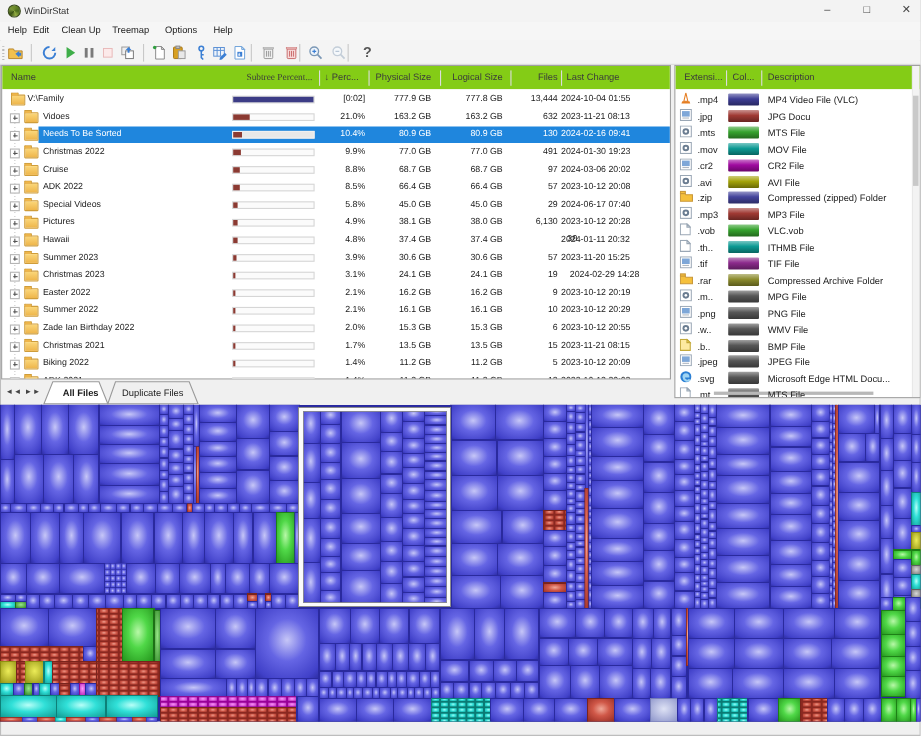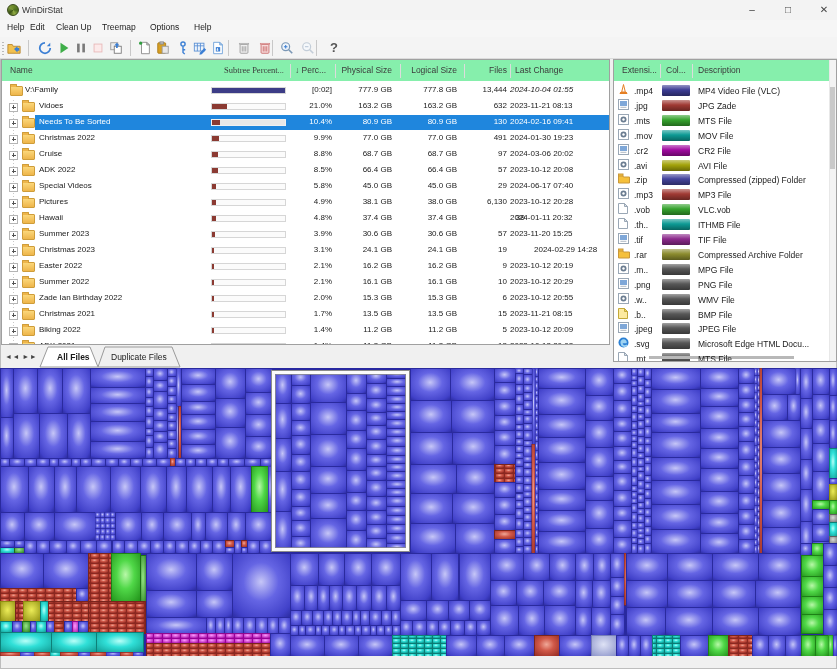--- a/index.html
+++ b/index.html
@@ -5,21 +5,21 @@
 #titlebar { position:absolute; left:0; top:0; width:100%; height:20px; background:#f3f3f3; }
 #titlebar .ttext { position:absolute; left:22px; top:5px; font-size:8.5px; color:#333; }
 #ticon { position:absolute; left:7px; top:4px; width:12px; height:12px; border-radius:50%; background:conic-gradient(#6f8c2a, #4a6b1d 90deg, #93ad43 160deg, #3c5416 230deg, #7a963a 300deg, #6f8c2a); border:1px solid #38491a; }
 .wbtn { position:absolute; top:1px; width:14px; height:18px; color:#444; font-size:10px; text-align:center; line-height:18px; }
 #menubar { position:absolute; left:0; top:20px; width:100%; height:17px; background:#f6f6f6; font-size:8.5px; color:#222; }
 #menubar span { position:absolute; top:2px; }
 #toolbar { position:absolute; left:0; top:37px; width:100%; height:22px; background:#f4f4f4; border-bottom:1px solid #dcdcdc; }
 .tsep { position:absolute; top:3px; width:1px; height:16px; background:#c8c8c8; }
 #leftpane { position:absolute; left:1px; top:59px; width:609px; height:286px; background:#fff; border:1px solid #a0a0a0; overflow:hidden; font-size:8px; color:#1a1a1a; }
 #rightpane { position:absolute; left:613px; top:59px; width:224px; height:303px; background:#fff; border:1px solid #a0a0a0; overflow:hidden; font-size:8.5px; color:#1a1a1a; }
-.hdr { position:absolute; top:0; left:0; right:0; height:21px; background:#86efac; color:#3b3b3b; font-size:8.5px; }
+.hdr { position:absolute; top:0; left:0; right:0; height:21px; background:#84cc16; color:#3b3b3b; font-size:8.5px; }
 .hdr .hsep { position:absolute; top:4px; width:1px; height:14px; background:#dcdcdc; }
 .hdr span { position:absolute; top:5px; }
 .row { position:absolute; left:0; width:100%; height:16px; }
 .row.sel { color:#fff; }
 .selbg { position:absolute; left:33px; right:0; top:0.5px; height:15px; background:#1f86dd; }
 .row.sel .pbar { border-color:#f0f0f0; background:#e8e8e8; }
 .row span, .row .exp, .row .fold, .row .pbar { position:absolute; z-index:2; }
 .rowtxt { position:absolute; top:3px; white-space:nowrap; }
 .r { text-align:right; }
 .fold { position:absolute; top:3.5px; width:13px; height:10px; background:linear-gradient(#fbd77a,#eeb54a); border:1px solid #cf9d3a; border-radius:1px; }
@@ -150,21 +150,21 @@
     <div class="row" style="top:22px;">
 <div class="fold" style="left:8px;"></div>
 <span class="rowtxt" style="left:23px;">V:\Family</span>
 <div class="pbar">
           <i style="width:100%;background:#3c3c86;"></i>
         </div>
 <span class="rowtxt r" style="left:240px;width:90px;">[0:02]</span>
 <span class="rowtxt r" style="left:300px;width:90px;">777.9 GB</span>
 <span class="rowtxt r" style="left:365px;width:90px;">777.8 GB</span>
 <span class="rowtxt r" style="left:425px;width:80px;">13,444</span>
-<span class="rowtxt" style="left:508px;font-style:italic;">2024-10-04 01:55</span>
+<span class="rowtxt" style="left:508px;">2024-10-04 01:55</span>
 </div>
 <div class="row" style="top:38px;">
 <div class="exp"></div>
 <div class="fold" style="left:20px;"></div>
 <span class="rowtxt" style="left:37px;">Vidoes</span>
 <div class="pbar">
           <i style="width:15px;background:#8b3a32;"></i>
         </div>
 <span class="rowtxt r" style="left:240px;width:90px;">21.0%</span>
 <span class="rowtxt r" style="left:300px;width:90px;">163.2 GB</span>
@@ -281,21 +281,21 @@
 <div class="exp"></div>
 <div class="fold" style="left:20px;"></div>
 <span class="rowtxt" style="left:37px;">Christmas 2023</span>
 <div class="pbar">
           <i style="width:2px;background:#8b3a32;"></i>
         </div>
 <span class="rowtxt r" style="left:240px;width:90px;">3.1%</span>
 <span class="rowtxt r" style="left:300px;width:90px;">24.1 GB</span>
 <span class="rowtxt r" style="left:365px;width:90px;">24.1 GB</span>
 <span class="rowtxt r" style="left:425px;width:80px;">19</span>
-<span class="rowtxt" style="left:532px;">2024-02-29 14:28</span>
+<span class="rowtxt" style="left:516px;">2024-02-29 14:28</span>
 </div>
 <div class="row" style="top:198px;">
 <div class="exp"></div>
 <div class="fold" style="left:20px;"></div>
 <span class="rowtxt" style="left:37px;">Easter  2022</span>
 <div class="pbar">
           <i style="width:2px;background:#8b3a32;"></i>
         </div>
 <span class="rowtxt r" style="left:240px;width:90px;">2.1%</span>
 <span class="rowtxt r" style="left:300px;width:90px;">16.2 GB</span>
@@ -388,21 +388,21 @@
 <span class="rowtxt" style="left:84px;">MP4 Video File (VLC)</span>
 </div>
 <div class="row" style="top:37.9px;">
 <span style="position:absolute;left:4px;top:1px;"><svg width="11" height="11" viewBox="0 0 11 11">
             <rect x="0.5" y="0.5" width="10" height="10" fill="#fff" stroke="#9aa7b5"></rect>
             <rect x="2" y="2" width="7" height="5" fill="#7ea7d8"></rect>
             <rect x="2.4" y="7.8" width="6" height="1" fill="#b0b8c2"></rect>
           </svg></span>
 <span class="rowtxt" style="left:20px;">.jpg</span>
 <div class="swatch" style="background:linear-gradient(180deg,#ca928f 0%,#a03a34 45%,#682521 100%);"></div>
-<span class="rowtxt" style="left:84px;">JPG Zade</span>
+<span class="rowtxt" style="left:84px;">JPG Docu</span>
 </div>
 <div class="row" style="top:52.8px;">
 <span style="position:absolute;left:4px;top:1px;"><svg width="11" height="11" viewBox="0 0 11 11">
             <rect x="0.5" y="0.5" width="10" height="10" fill="#fff" stroke="#9aa7b5"></rect>
             <circle cx="5.5" cy="5.5" r="3" fill="#6b7d91"></circle>
             <circle cx="5.5" cy="5.5" r="1.2" fill="#fff"></circle>
           </svg></span>
 <span class="rowtxt" style="left:20px;">.mts</span>
 <div class="swatch" style="background:linear-gradient(180deg,#90cc8c 0%,#36a32e 45%,#23691d 100%);"></div>
 <span class="rowtxt" style="left:84px;">MTS File</span>

